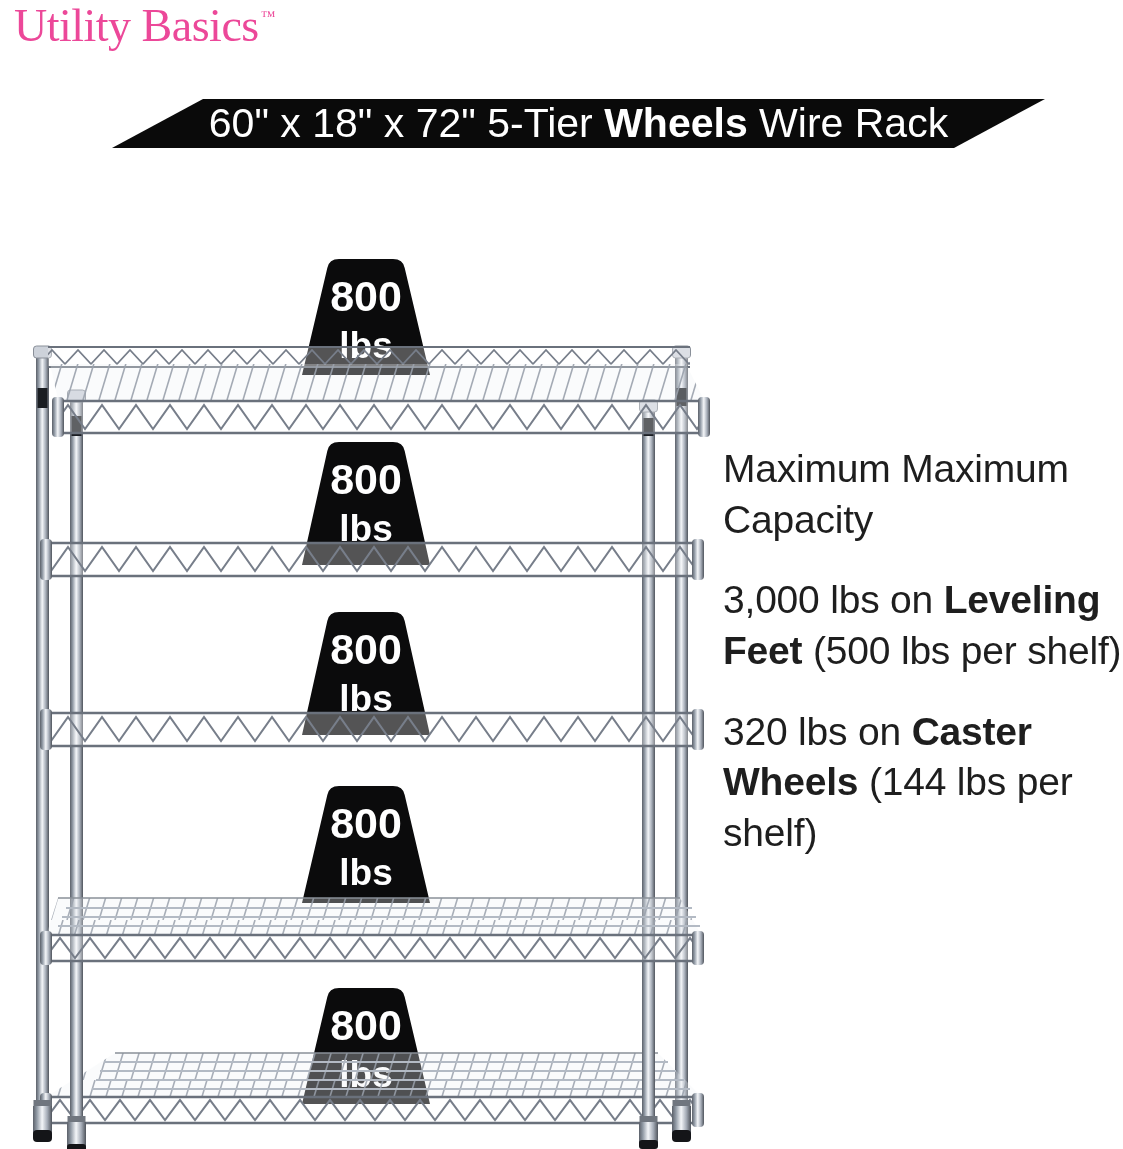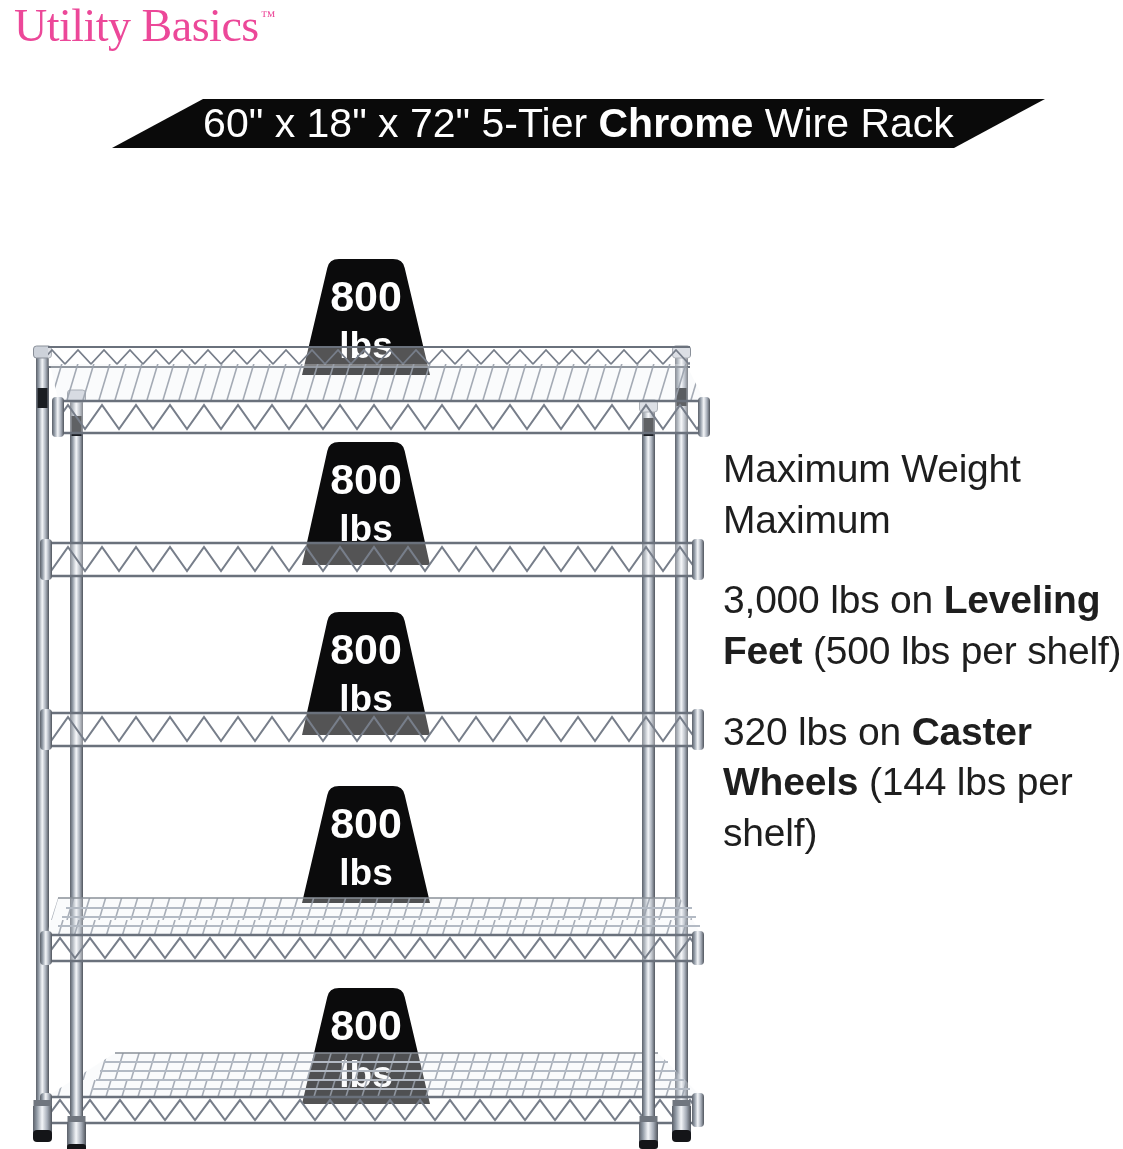--- a/index.html
+++ b/index.html
@@ -212,27 +212,27 @@
       </g>
     </g>
   </svg>
 
   <div class="logo">
     <span>Utility Basics</span><sup>™</sup>
   </div>
 
   <div class="banner" style="background:#0a0a0a;">
     <div class="banner-text">
-      <span>60" x 18" x 72" 5-Tier </span><b>Chrome</b><span> Wire Rack</span>
+      <span>60" x 18" x 72" 5-Tier </span><b>Wheels</b><span> Wire Rack</span>
     </div>
   </div>
 
   <div class="capacity">
     <p>
-      <span>Maximum Weight Maximum</span>
+      <span>Maximum Maximum Capacity</span>
     </p>
     <p>
       <span>3,000 lbs on </span><b>Leveling Feet</b><span> (500 lbs per shelf)</span>
     </p>
     <p>
       <span>320 lbs on </span><b>Caster Wheels</b><span> (144 lbs per shelf)</span>
     </p>
   </div>
 
 </div>

